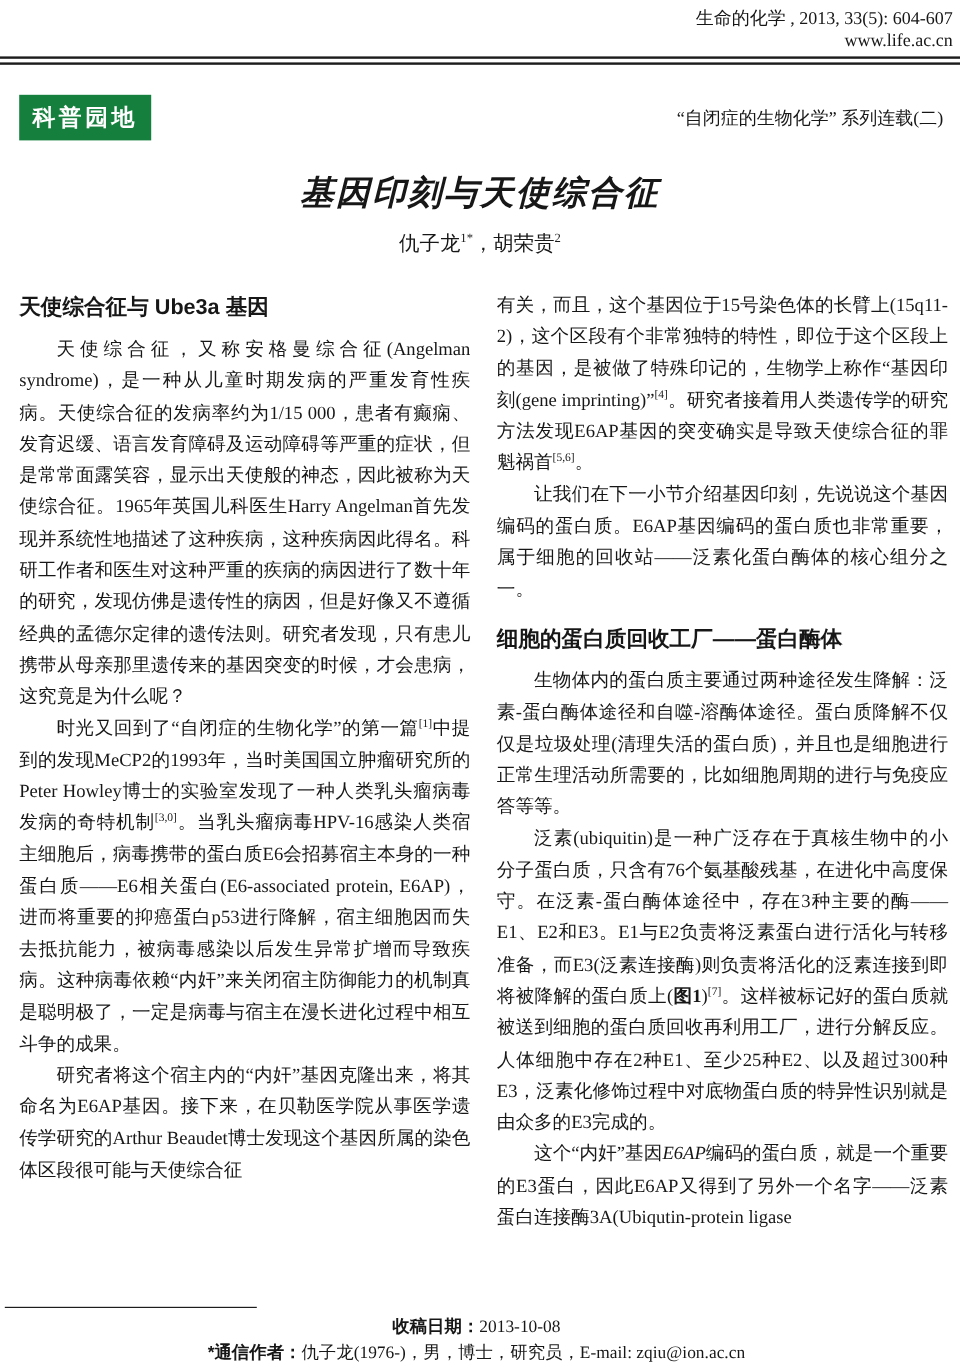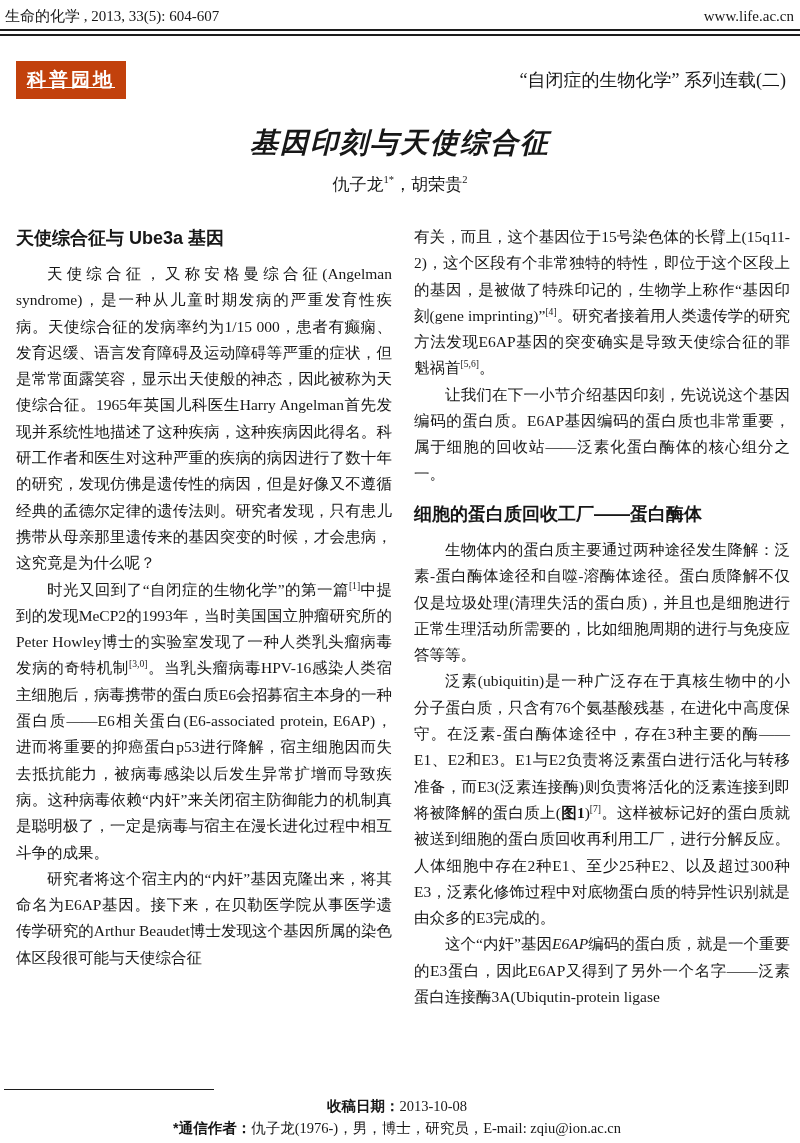--- a/index.html
+++ b/index.html
@@ -7,44 +7,45 @@
     position:relative;
     width:800px;height:1143px;
     box-sizing:border-box;
     overflow:hidden;
     background:#fff;
     color:#171717;
     font-family:"Liberation Serif","DejaVu Serif",serif;
   }
   
   .header-row{
-    display:flex;justify-content:space-between;align-items:flex-end;
+    display:flex;align-items:flex-end;
     padding:7px 6px 0 5px;
     font-size:15px;line-height:18px;
     font-family:"Liberation Serif","DejaVu Serif",serif;
+    flex-direction:column;
   }
   .double-rule{
     margin-top:4px;
     height:3px;
     border-top:2.5px solid #1c1c1c;
     border-bottom:2px solid #1c1c1c;
   }
   
   .masthead{
     display:flex;justify-content:space-between;align-items:center;
     margin:25px 14px 0 16px;
   }
   .badge{
-    background:#c2410c;color:#fff;
+    background:#15803d;color:#fff;
     font-family:"Liberation Sans","DejaVu Sans",sans-serif;
     font-weight:700;font-size:19px;
-    padding:6px 11px;letter-spacing:3px;text-decoration:underline;
+    padding:6px 11px;letter-spacing:3px;
   }
   .series-note{
-    font-size:18px;
+    font-size:15px;
     font-family:"Liberation Serif","DejaVu Serif",serif;
   }
   
   .title{
     text-align:center;margin-top:25px;
     font-family:"Liberation Sans","DejaVu Sans",sans-serif;
     font-weight:700;font-size:28px;letter-spacing:2px;font-style:italic;
   }
   .authors{
     text-align:center;margin-top:11px;

